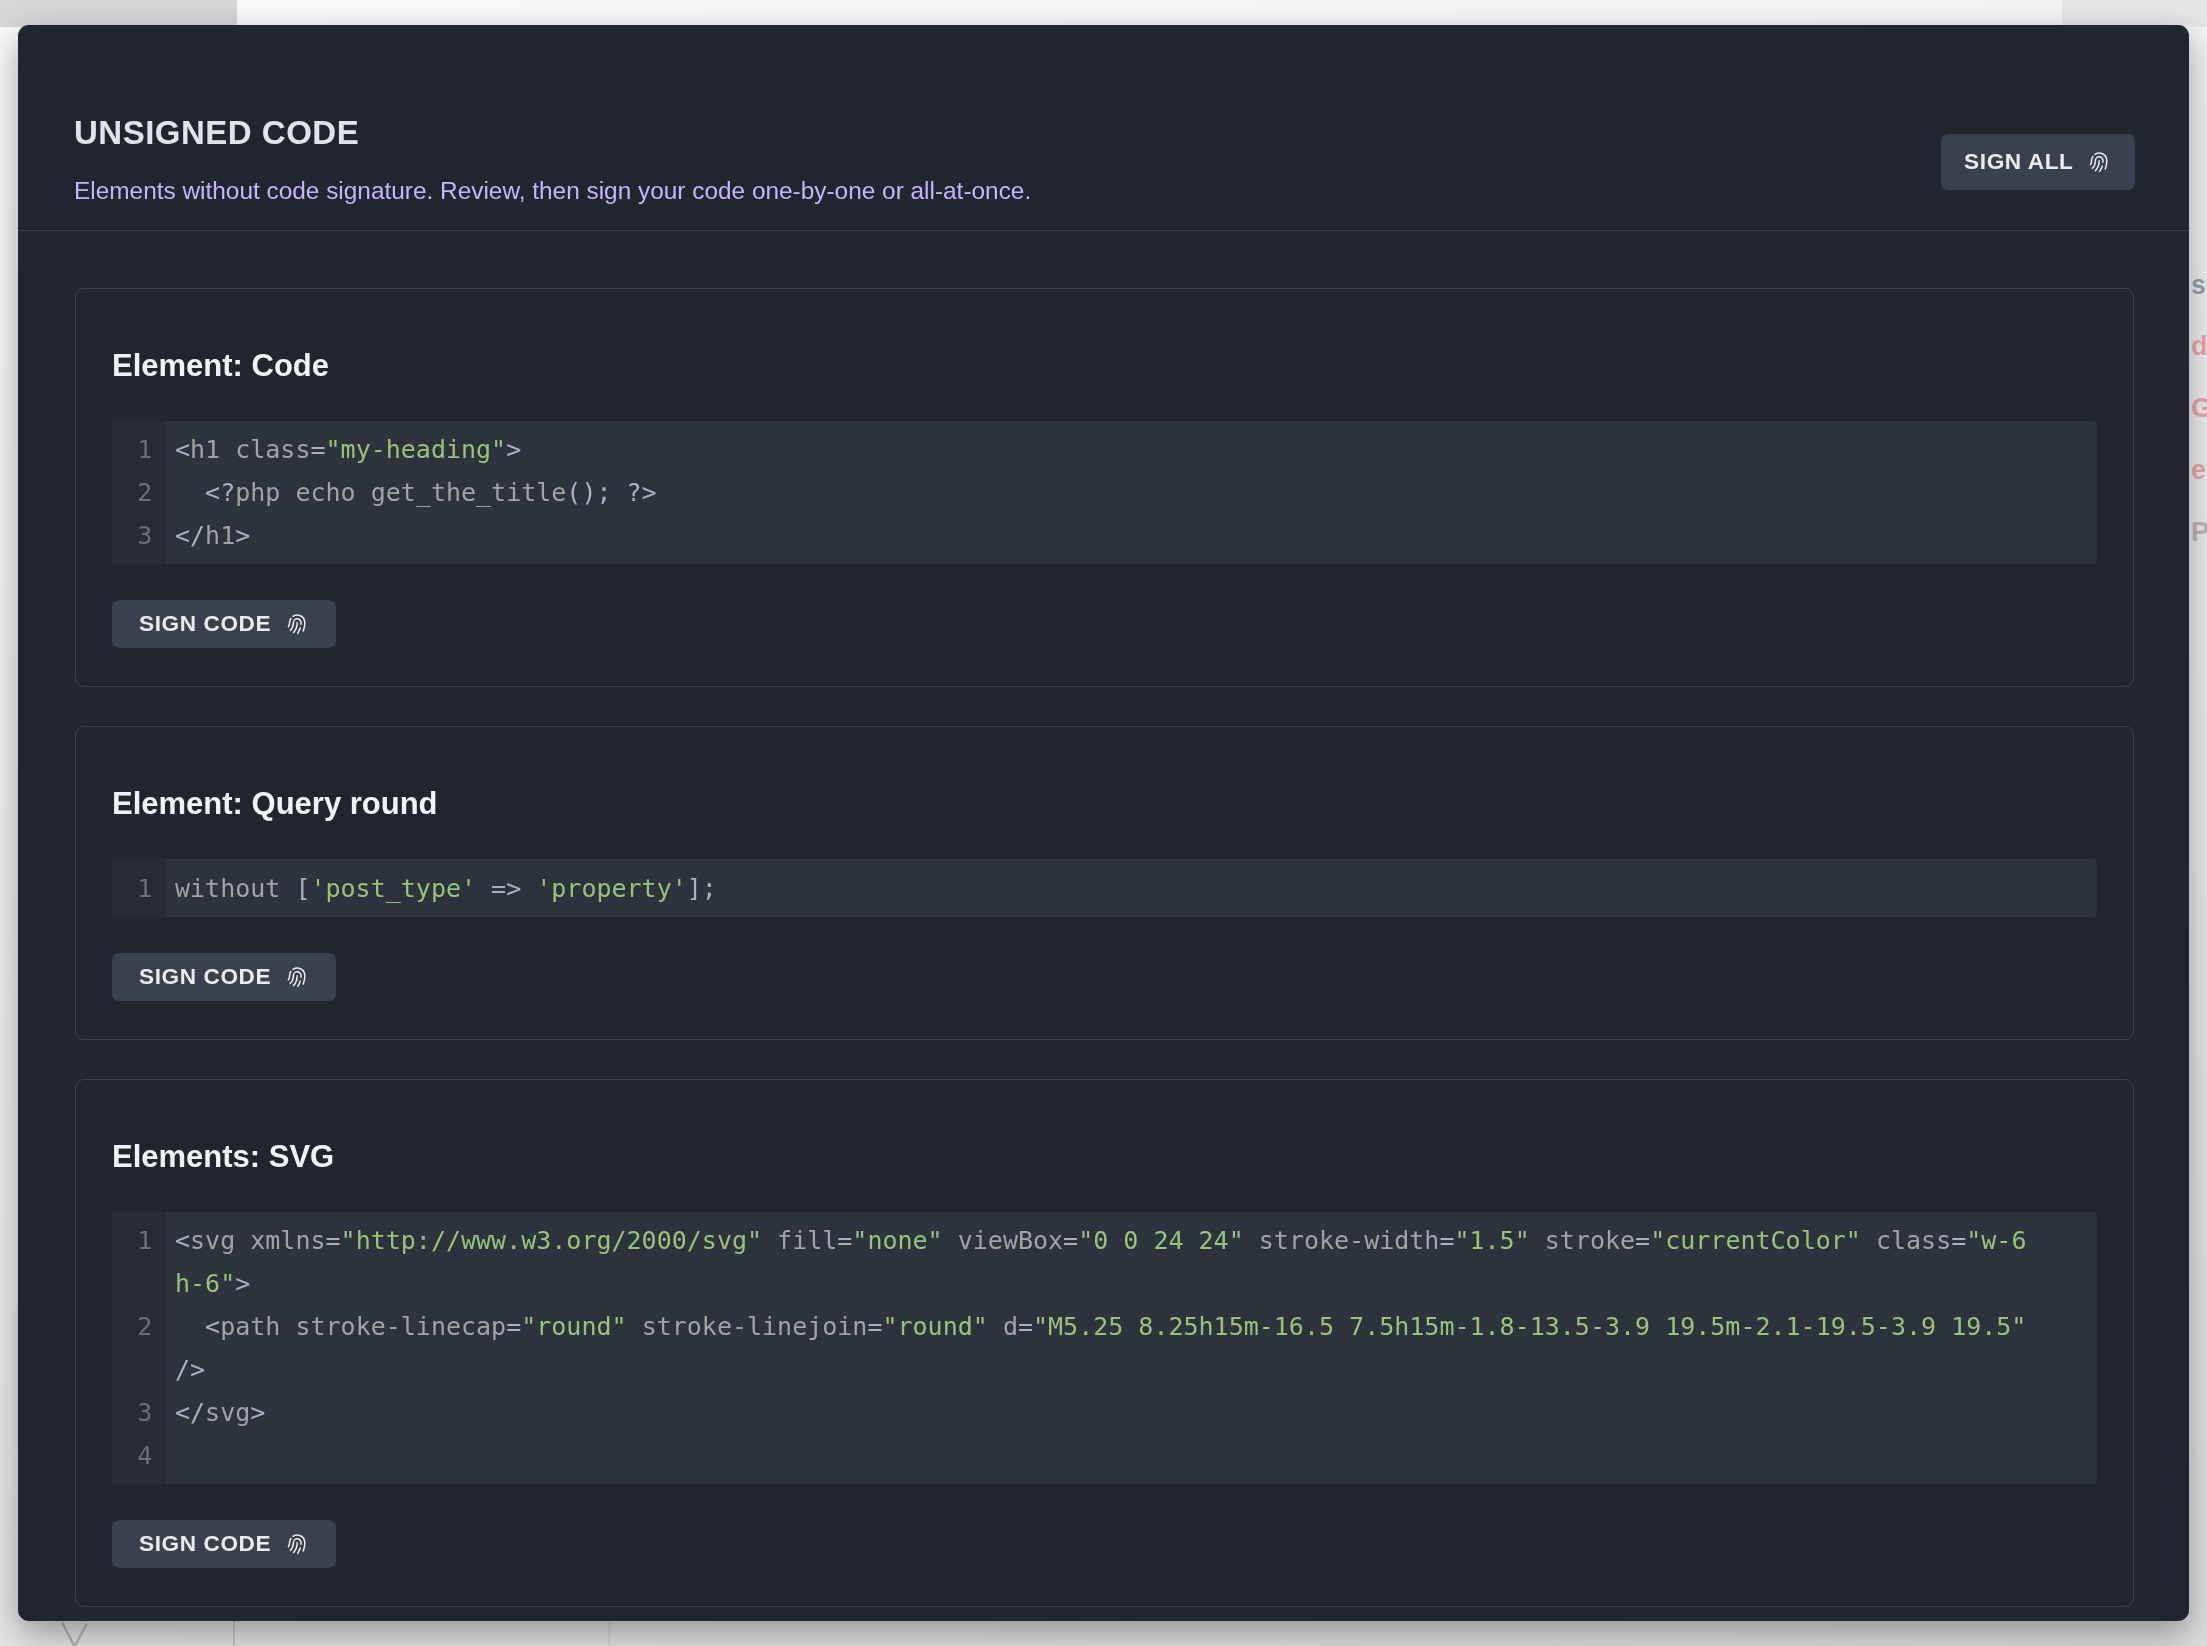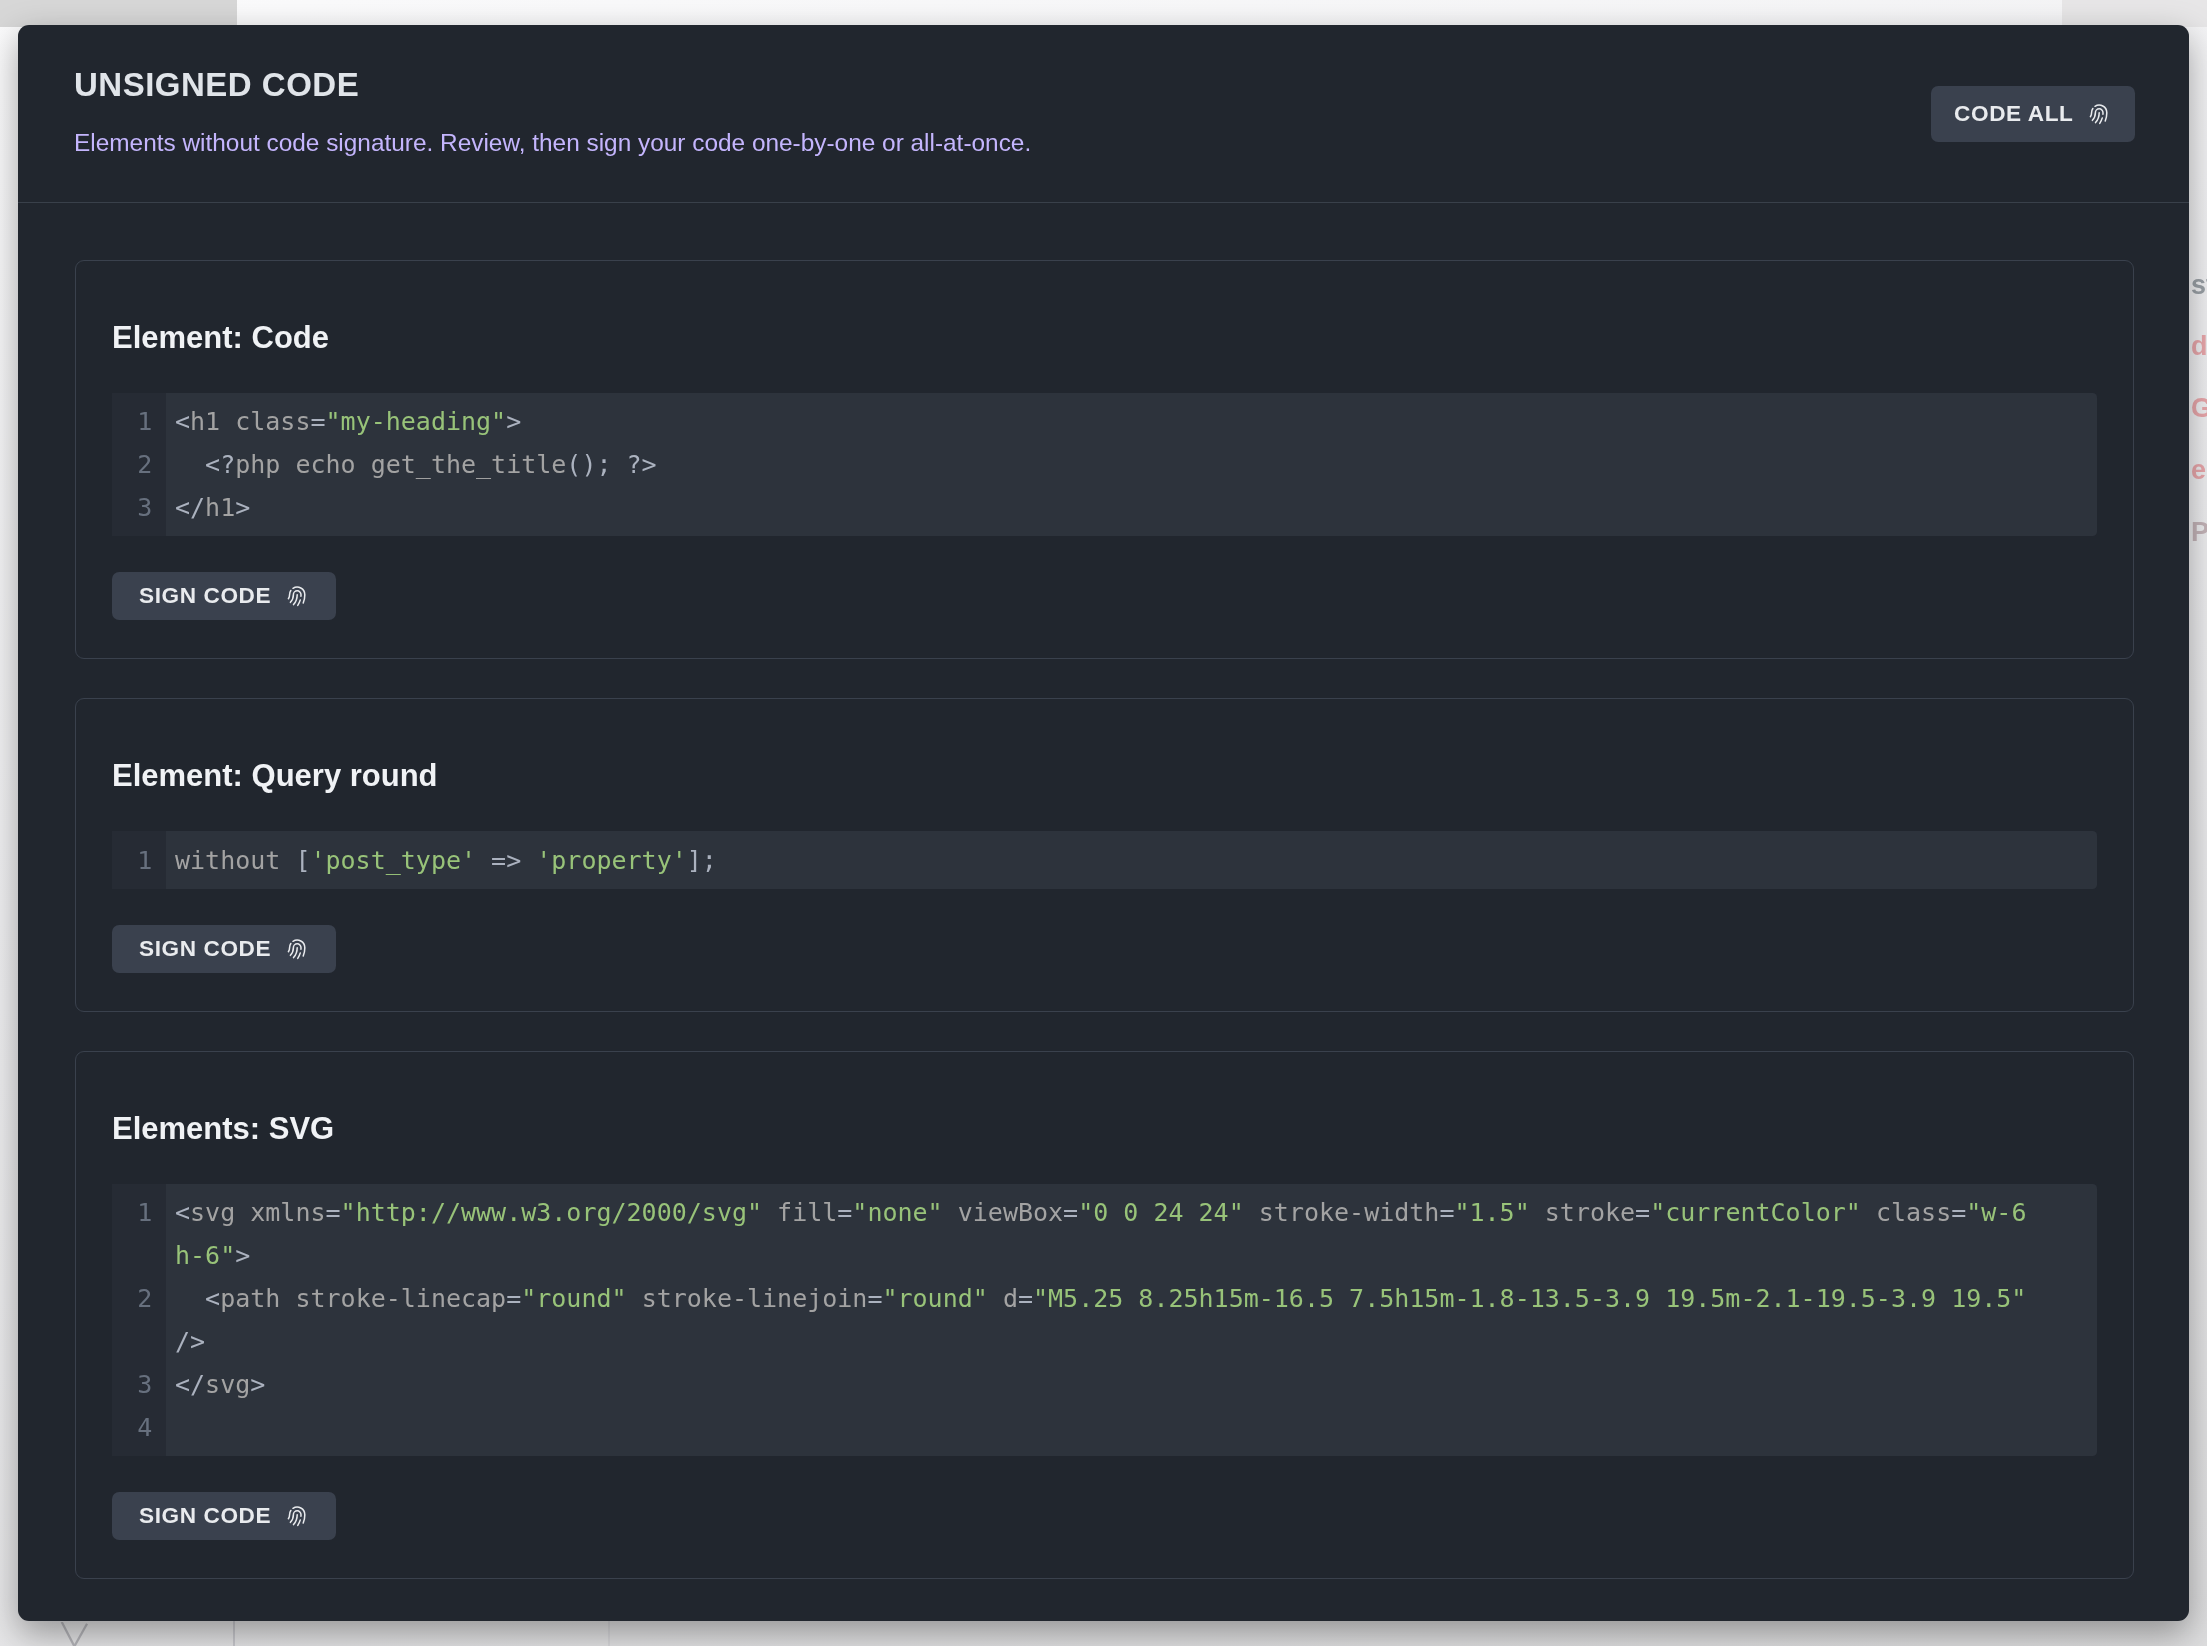--- a/index.html
+++ b/index.html
@@ -16,22 +16,22 @@
   .bg-vline1{position:absolute;left:233px;top:1621px;width:1.8px;height:25px;background:#c9c9ce;}
   .bg-vline2{position:absolute;left:608px;top:1621px;width:1.8px;height:25px;background:#d9d9dc;}
 
   
   .panel{
     position:absolute;left:18px;top:25px;width:2171px;height:1596px;
     background:#21262e;border-radius:11px;box-shadow:0 12.7px 34px rgba(0,0,0,.35);
     box-sizing:border-box;
   }
   .panel-header{
-    box-sizing:border-box;height:178px;position:relative;
-    padding:42px 47px 0 56px;border-bottom:1.8px solid #39404a;
+    box-sizing:border-box;height:158px;position:relative;
+    padding:42px 47px 0 56px;border-bottom:1.8px solid #39404a;margin-top:48px;
   }
   .page-title{
     margin:0;font-size:33px;line-height:36px;font-weight:bold;
     letter-spacing:0.5px;color:#e0e4e9;
   }
   .page-subtitle{
     margin:25px 0 0;font-size:24.4px;line-height:29px;color:#c4b5fd;
   }
   .btn{
     display:inline-flex;align-items:center;gap:13.6px;border:none;cursor:pointer;
@@ -82,21 +82,21 @@
 </svg>
 <div class="bg-vline1"></div>
 <div class="bg-vline2"></div>
 
 <div class="panel">
 
   <div class="panel-header">
     <h1 class="page-title">UNSIGNED CODE</h1>
     <p class="page-subtitle">Elements without code signature. Review, then sign your code one-by-one or all-at-once.</p>
     <button class="btn btn-sign-all">
-      <span>CODE ALL</span>
+      <span>SIGN ALL</span>
       <svg viewBox="0 0 24 24" fill="none" stroke="currentColor" stroke-width="1.5">
         <path stroke-linecap="round" stroke-linejoin="round" d="M7.864 4.243A7.5 7.5 0 0 1 19.5 10.5c0 2.92-.556 5.709-1.568 8.268M5.742 6.364A7.465 7.465 0 0 0 4.5 10.5a7.464 7.464 0 0 1-1.15 3.993m1.989 3.559A11.209 11.209 0 0 0 8.25 10.5a3.75 3.75 0 1 1 7.5 0c0 .527-.021 1.049-.064 1.565M12 10.5a14.94 14.94 0 0 1-3.6 9.75m6.633-4.596a18.666 18.666 0 0 1-2.485 5.33"></path>
       </svg>
     </button>
   </div>
 
   <div class="cards">
 
     <div class="card">
       <h2 class="card-title">Element: Code</h2>

